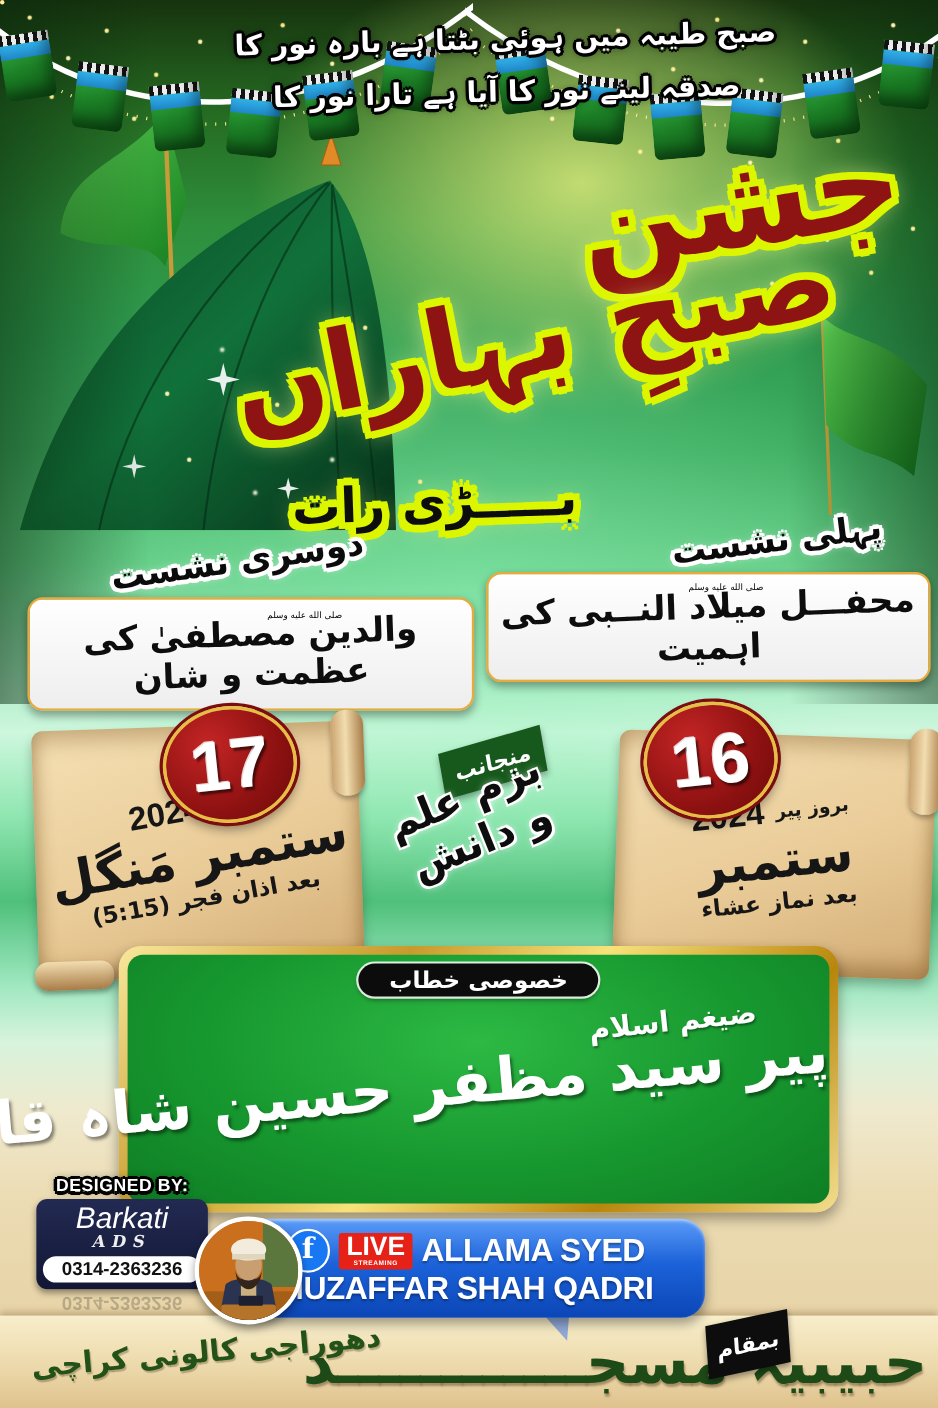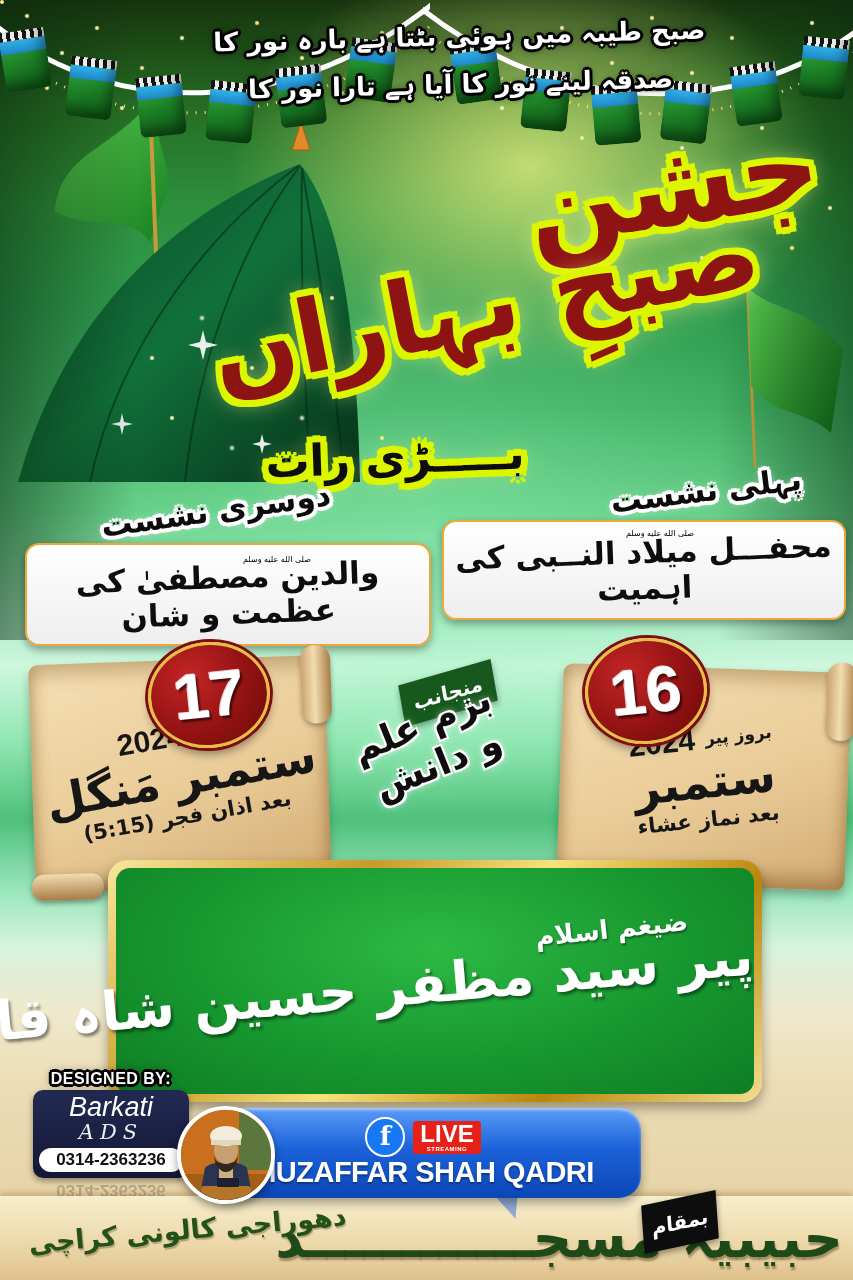--- a/index.html
+++ b/index.html
@@ -138,21 +138,21 @@
   #speaker-name{position:absolute;left:0;right:0;top:84px;text-align:center;color:#fff;
     font-size:54px;font-weight:bold;transform:rotate(-5deg);white-space:nowrap;
     text-shadow:2px 3px 3px rgba(0,0,0,.45);}
 
   
   #designer{left:33px;top:1070px;width:156px;text-align:center;}
   #designer-label{font-family:"Liberation Sans",sans-serif;font-size:16px;font-weight:bold;letter-spacing:.5px;}
   #designer-box{margin-top:2px;background:linear-gradient(180deg,#232a52,#121735);border-radius:10px;
     padding:4px 6px 6px;box-shadow:0 3px 6px rgba(0,0,0,.4);}
   #designer-brand{font-family:Liberation Sans, sans-serif;font-style:italic;font-size:27px;color:#fff;line-height:1;}
-  #designer-sub{font-family:"DejaVu Serif",serif;font-style:italic;font-size:21px;color:#eee;letter-spacing:6px;line-height:1.1;}
+  #designer-sub{font-family:"DejaVu Serif",serif;font-style:italic;font-size:15px;color:#eee;letter-spacing:6px;line-height:1.1;font-weight:bold;}
   #designer-phone{margin-top:4px;background:#fff;border-radius:12px;padding:2px 4px;
     font-family:"Liberation Sans",sans-serif;font-size:17px;font-weight:bold;color:#111;}
   #phone-reflection{margin-top:2px;transform:scaleY(-1);opacity:.22;
     font-family:"Liberation Sans",sans-serif;font-size:17px;font-weight:bold;color:#111;}
 
   
   #live-banner{left:205px;top:1108px;width:436px;height:90px;border-radius:22px;
     background:linear-gradient(180deg,#5b9cf8 0%,#1c62d9 45%,#0b46b6 100%);
     box-shadow:0 5px 10px rgba(0,0,0,.35),inset 0 2px 3px rgba(255,255,255,.5);
     display:flex;flex-direction:column;align-items:center;justify-content:center;z-index:3;}
@@ -305,20 +305,21 @@
   </div>
   <div class="abs day-oval" id="day-17">
     <span class="day-num">17</span>
   </div>
 
   <div class="abs rtl" id="org-badge">منجانب</div>
   <div class="abs rtl" id="org-name">بزم علم و دانش</div>
 
   <div class="abs" id="panel">
     <div id="panel-inner">
+      <div class="rtl" id="special-badge">خصوصی خطاب</div>
       <div class="rtl" id="honorific">ضیغم اسلام</div>
       <div class="rtl" id="speaker-name">پیر سید مظفر حسین شاہ قادری</div>
     </div>
   </div>
 
   <div class="abs" id="designer">
     <div class="o-black" id="designer-label">DESIGNED BY:</div>
     <div id="designer-box">
       <div id="designer-brand">Barkati</div>
       <div id="designer-sub">ADS</div>
@@ -343,20 +344,21 @@
     </svg>
   </div>
 
   <div class="abs" id="live-banner">
     <div class="banner-row">
       <div id="fb-icon">f</div>
       <div id="live-badge">
         <div id="live-word">LIVE</div>
         <div id="streaming-word">STREAMING</div>
       </div>
+      <div class="banner-name">ALLAMA SYED</div>
     </div>
     <div class="banner-row">
       <div class="banner-name">MUZAFFAR SHAH QADRI</div>
     </div>
   </div>
   <div class="abs" id="banner-tail"></div>
 
   <div class="abs" id="venue-strip"></div>
   <div class="abs rtl" id="venue-badge">بمقام</div>
   <div class="abs rtl nowrap" id="venue-name">حبیبیہ مسجــــــــــــد</div>

